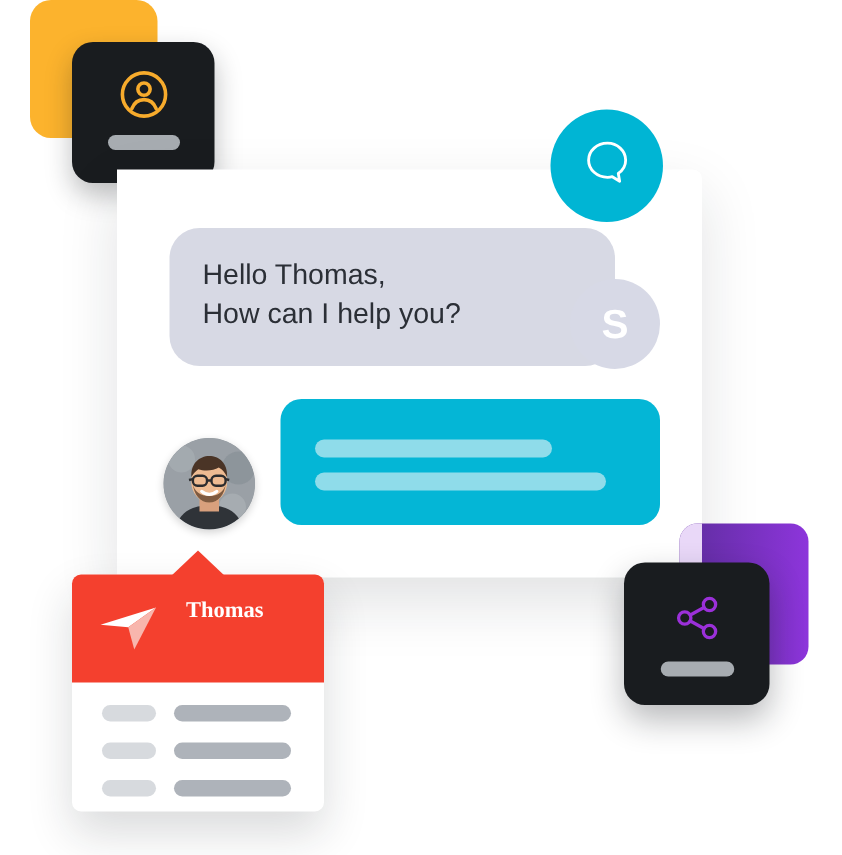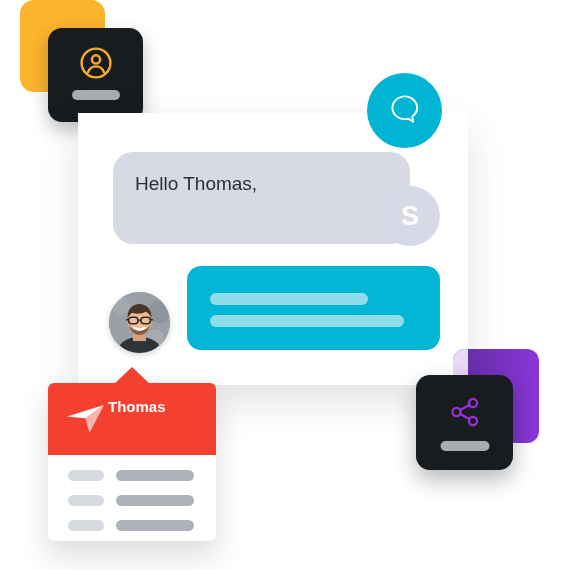--- a/index.html
+++ b/index.html
@@ -147,25 +147,26 @@
     border-right: 19px solid transparent;
     border-bottom: 18px solid #f4402e;
   }
   #notif-head .send-icon {
     position: absolute;
     left: 16px; top: 20px;
     width: 44px; height: 34px;
   }
   #notif-head .name {
     position: absolute;
-    left: 60px; top: 13px;
+    left: 76px; top: 13px;
     color: #ffffff;
     font-size: 15px;
     line-height: 22px;
     font-weight: bold;
+    font-family: Liberation Serif, serif;
   }
   #notif-rows {
     position: absolute;
     left: 48px; top: 463px;
     width: 168px;
   }
   #notif-rows .row {
     display: flex;
     align-items: center;
     gap: 12px;
@@ -241,20 +242,21 @@
   <div class="abs" id="chat-badge">
     <span>
       <svg viewBox="0 0 40 40" width="40" height="40" aria-hidden="true">
         <path d="M20 7.4c-7 0-12.6 5.1-12.6 11.4 0 6.3 5.6 11.4 12.6 11.4 1.1 0 2.2-.1 3.2-.4l4.9 3 -.9-5.2c3-2.1 4.9-5.3 4.9-8.8C32.1 12.5 26.5 7.4 20 7.4z" fill="none" stroke="#ffffff" stroke-width="1.9" stroke-linejoin="round"></path>
       </svg>
     </span>
   </div>
 
   <div class="abs" id="incoming-bubble">
     <div class="line">Hello Thomas,</div>
+    <div class="line">How can I help you?</div>
   </div>
 
   <div class="abs" id="s-avatar">S</div>
 
   <div class="abs" id="outgoing-bubble">
     <span class="ph ph1"></span>
     <span class="ph ph2"></span>
   </div>
 
   <div class="abs" id="photo-avatar">

